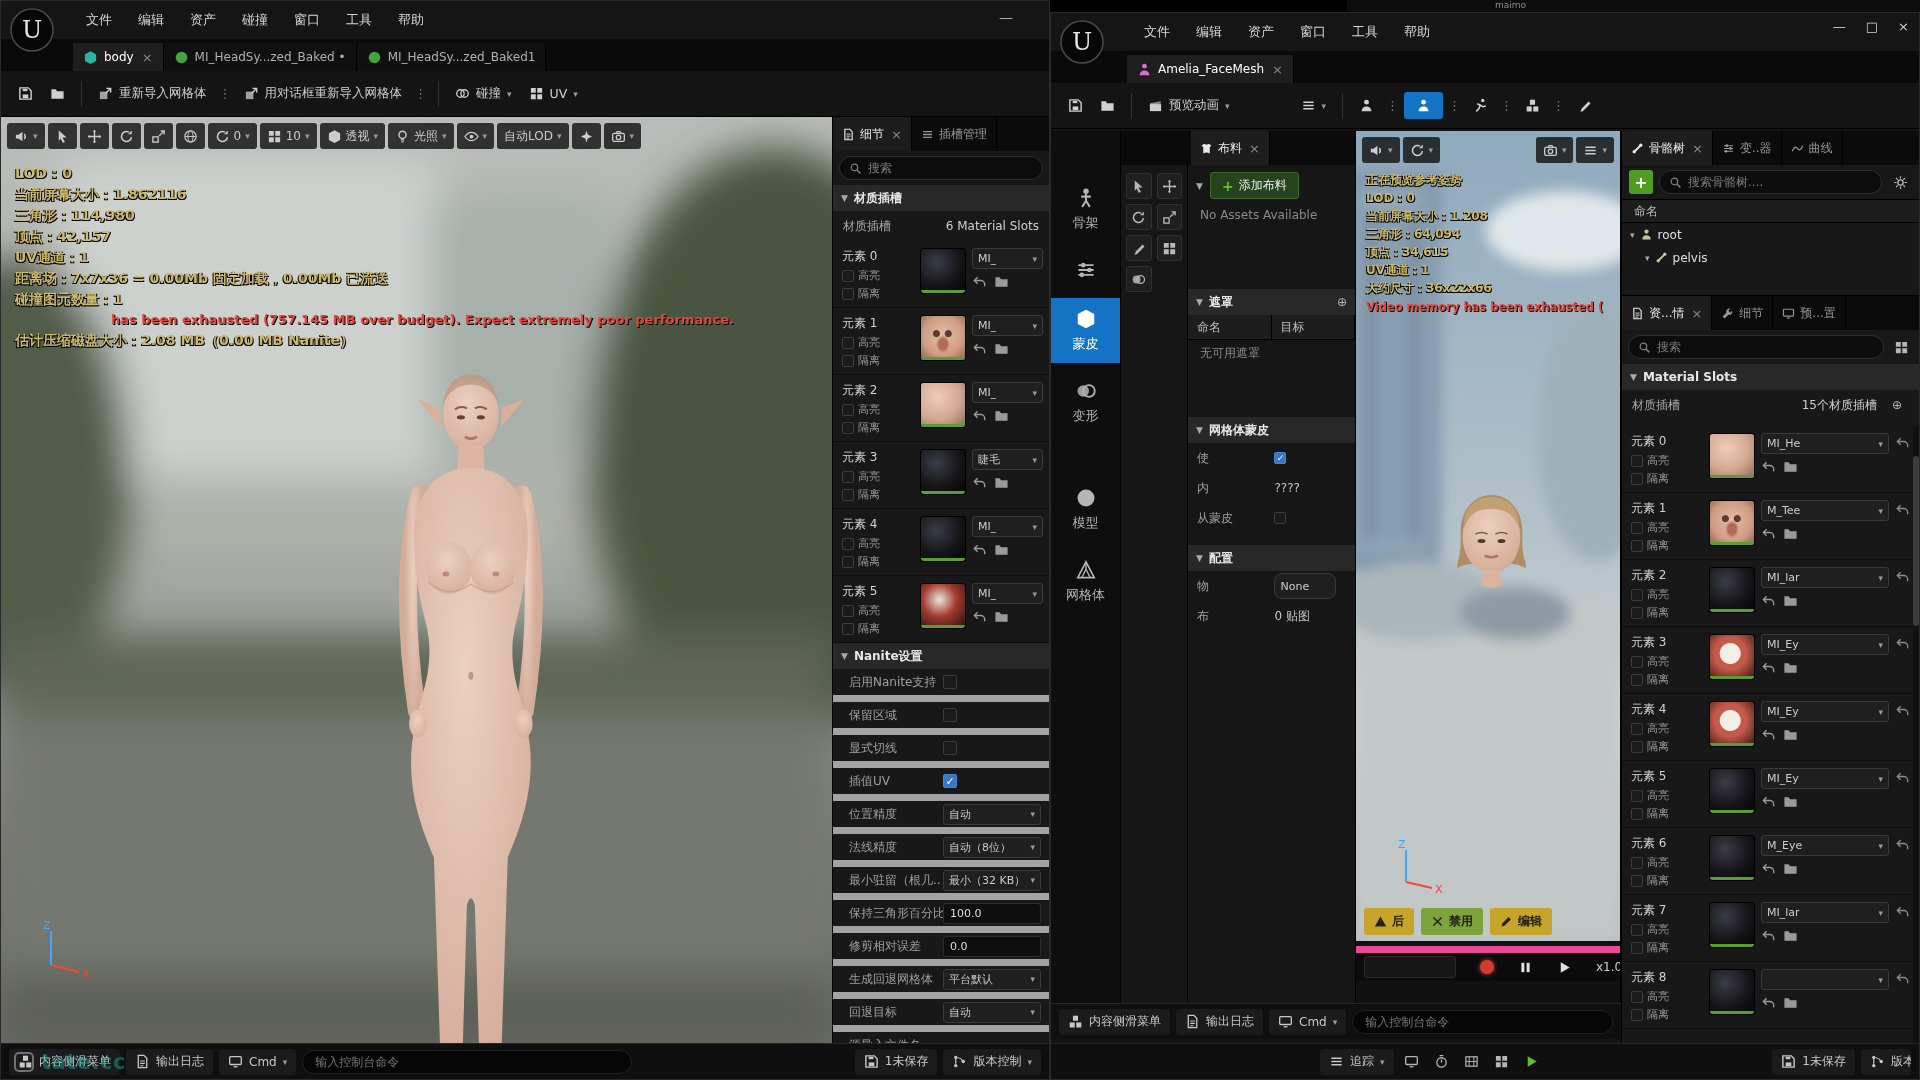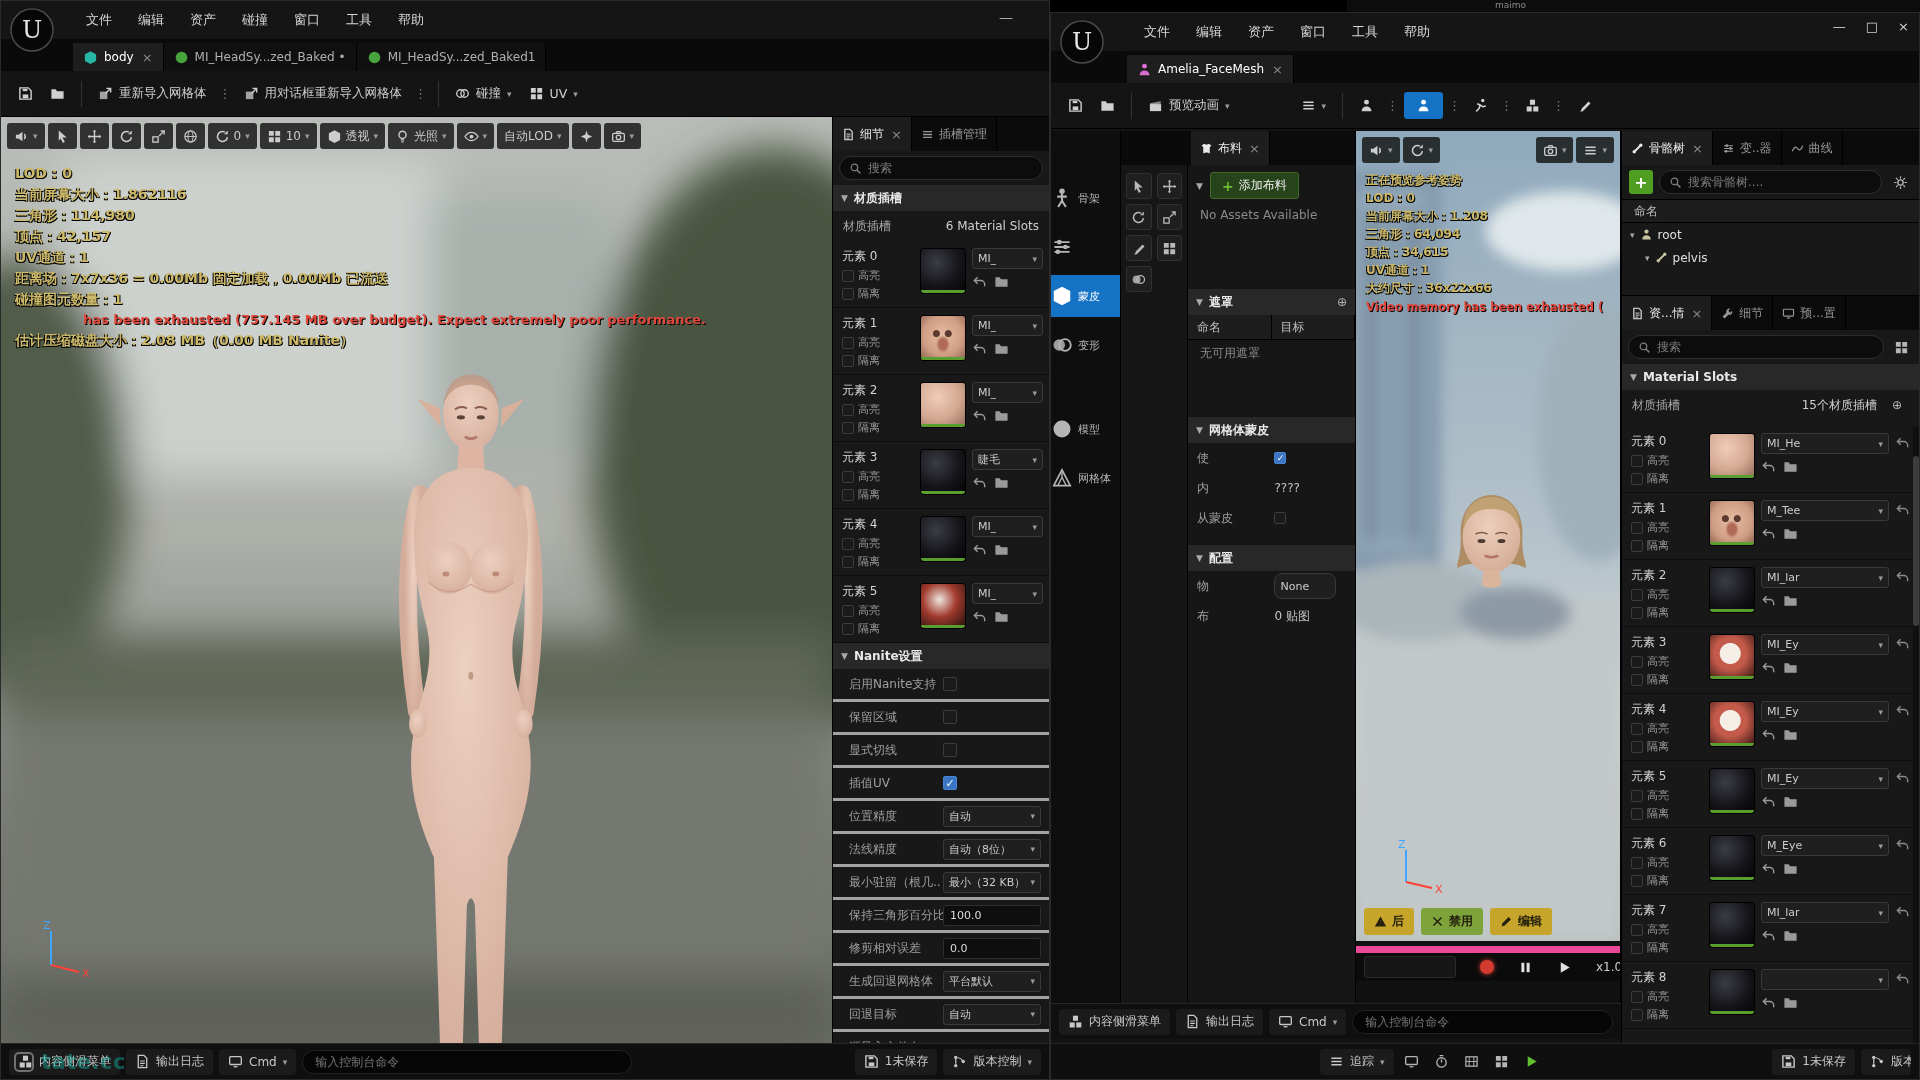--- a/index.html
+++ b/index.html
@@ -79,38 +79,38 @@
 .thumb-skin{background:radial-gradient(circle at 38% 32%,#f0cdb9 0%,#d3a892 55%,#8f6a58 100%);}
 .thumb-face{background:radial-gradient(circle at 35% 40%,#5a3a2e 0 3px,transparent 4px),radial-gradient(circle at 62% 40%,#5a3a2e 0 3px,transparent 4px),radial-gradient(ellipse at 50% 64%,#b06a58 0 4px,transparent 7px),radial-gradient(circle at 50% 45%,#e6bda4 0%,#cf9d84 60%,#8a604e 100%);}
 .thumb-eye{background:radial-gradient(circle at 42% 36%,#ece6de 0%,#a23a2e 45%,#1d0f0c 100%);}
 .thumb-eye2{background:radial-gradient(circle at 46% 42%,#f4eee6 0 10px,#c35a4a 11px 16px,#31150f 100%);}
 .mat-col3{flex:1;display:flex;flex-direction:column;gap:5px;min-width:0;}
 .dropdown{display:flex;align-items:center;justify-content:space-between;gap:3px;background:#1f1f1f;border:1px solid #3a3a3a;border-radius:3px;height:21px;padding:0 5px;font-size:11px;color:#ccc;overflow:hidden;}
 .dd-text{overflow:hidden;white-space:nowrap;text-overflow:ellipsis;}
 .mat-icons{display:flex;gap:7px;color:#9a9a9a;}
 .mi-btn{width:15px;height:15px;display:flex;}
 .mat-reset{width:18px;color:#8a8a8a;padding-top:2px;flex:none;}
-.prop-row{display:flex;align-items:center;height:33px;padding:0 8px 0 16px;border-bottom:3px solid #a3a3a3;flex:none;}
+.prop-row{display:flex;align-items:center;height:33px;padding:0 8px 0 16px;border-bottom:7px solid #a3a3a3;flex:none;}
 .prop-label{flex:1;font-size:12px;color:#9f9f9f;overflow:hidden;white-space:nowrap;min-width:0;}
 .prop-ctl{width:98px;display:flex;flex:none;}
 .prop-dd{width:98px;}
 .prop-input{width:98px;background:#0e0e0e;border:1px solid #2e2e2e;border-radius:3px;height:21px;color:#ddd;font-size:11px;padding:0 6px;font-family:inherit;}
 
 .statusbar{position:absolute;left:0;right:0;bottom:0;height:36px;background:#0f0f0f;border-top:1px solid #262626;display:flex;align-items:center;gap:6px;padding:0 8px;z-index:20;}
 .sbtn{display:flex;align-items:center;gap:6px;color:#c8c8c8;font-size:12px;padding:0 9px;height:26px;border-radius:4px;background:#1b1b1b;white-space:nowrap;}
 .sbtn.clip{max-width:50px;overflow:hidden;}
 .console-input{width:330px;background:#060606;border:1px solid #222;border-radius:13px;height:24px;color:#999;font-size:12px;padding:0 12px;font-family:inherit;}
 .sb-right{margin-left:auto;display:flex;gap:6px;align-items:center;}
 .console-bar{position:absolute;left:0;top:990px;width:570px;height:36px;background:#0f0f0f;border-top:1px solid #262626;display:flex;align-items:center;gap:6px;padding:0 8px;}
 .console-bar .console-input{flex:1;width:auto;}
 
 .rw-content{position:absolute;top:118px;bottom:36px;left:0;right:0;display:flex;}
 .tall{height:872px;}
 .mode-strip{width:70px;background:#0e0e0e;border-right:1px solid #000;display:flex;flex-direction:column;padding-top:46px;gap:7px;flex:none;}
-.mode-item{display:flex;align-items:center;gap:5px;padding:10px 0;color:#b5b5b5;font-size:11px;}
+.mode-item{display:flex;flex-direction:column;align-items:center;gap:5px;padding:10px 0;color:#b5b5b5;font-size:13px;}
 .mode-item.active{background:#1573c6;color:#fff;}
 .mode-ic{width:22px;height:22px;}
 .mode-gap{height:28px;flex:none;}
 .cloth-panel{width:235px;background:#161616;border-right:1px solid #000;display:flex;flex-direction:column;flex:none;}
 .cloth-body{flex:1;display:flex;min-height:0;}
 .cloth-tools{width:66px;padding:8px 5px;display:grid;grid-template-columns:1fr 1fr;gap:5px;align-content:start;flex:none;}
 .ctool{height:26px;background:#1f1f1f;border:1px solid #313131;border-radius:3px;display:flex;align-items:center;justify-content:center;color:#b8b8b8;}
 .cloth-content{flex:1;display:flex;flex-direction:column;border-left:1px solid #000;min-width:0;}
 .add-cloth-row{display:flex;align-items:center;gap:7px;padding:7px 8px 4px;}
 .add-cloth-btn{display:flex;align-items:center;gap:5px;background:#27431c;border:1px solid #3f6a2c;border-radius:3px;padding:4px 11px;font-size:12px;color:#f0f0f0;}
@@ -548,21 +548,21 @@
           </div>
       </div>
       <div id="lw-stats" class="stats">
           <div class="stat-line">LOD : 0</div>
           <div class="stat-line">当前屏幕大小：1.862116</div>
           <div class="stat-line">三角形：114,980</div>
           <div class="stat-line">顶点：42,157</div>
           <div class="stat-line">UV通道：1</div>
           <div class="stat-line">距离场：7x7x36 = 0.00Mb 固定加载，0.00Mb 已流送</div>
           <div class="stat-line">碰撞图元数量：1</div>
-          <div class="stat-warning" style="margin-left: 68px;">has been exhausted (757.145 MB over budget). Expect extremely poor performance.</div>
+          <div class="stat-warning" style="margin-left: 96px;">has been exhausted (757.145 MB over budget). Expect extremely poor performance.</div>
           <div class="stat-line">估计压缩磁盘大小：2.08 MB（0.00 MB Nanite）</div>
         </div>
       <svg class="gizmo" width="66" height="66" viewBox="0 0 66 66">
         <line x1="22" y1="48" x2="22" y2="14" stroke="#3fa7ff" stroke-width="2"></line>
         <text x="14" y="12" fill="#3fa7ff" font-size="11">Z</text>
         <line x1="22" y1="48" x2="50" y2="55" stroke="#ff4136" stroke-width="2"></line>
         <text x="53" y="60" fill="#ff4136" font-size="11">X</text>
       </svg>
     </div>
     <div class="details-panel">

